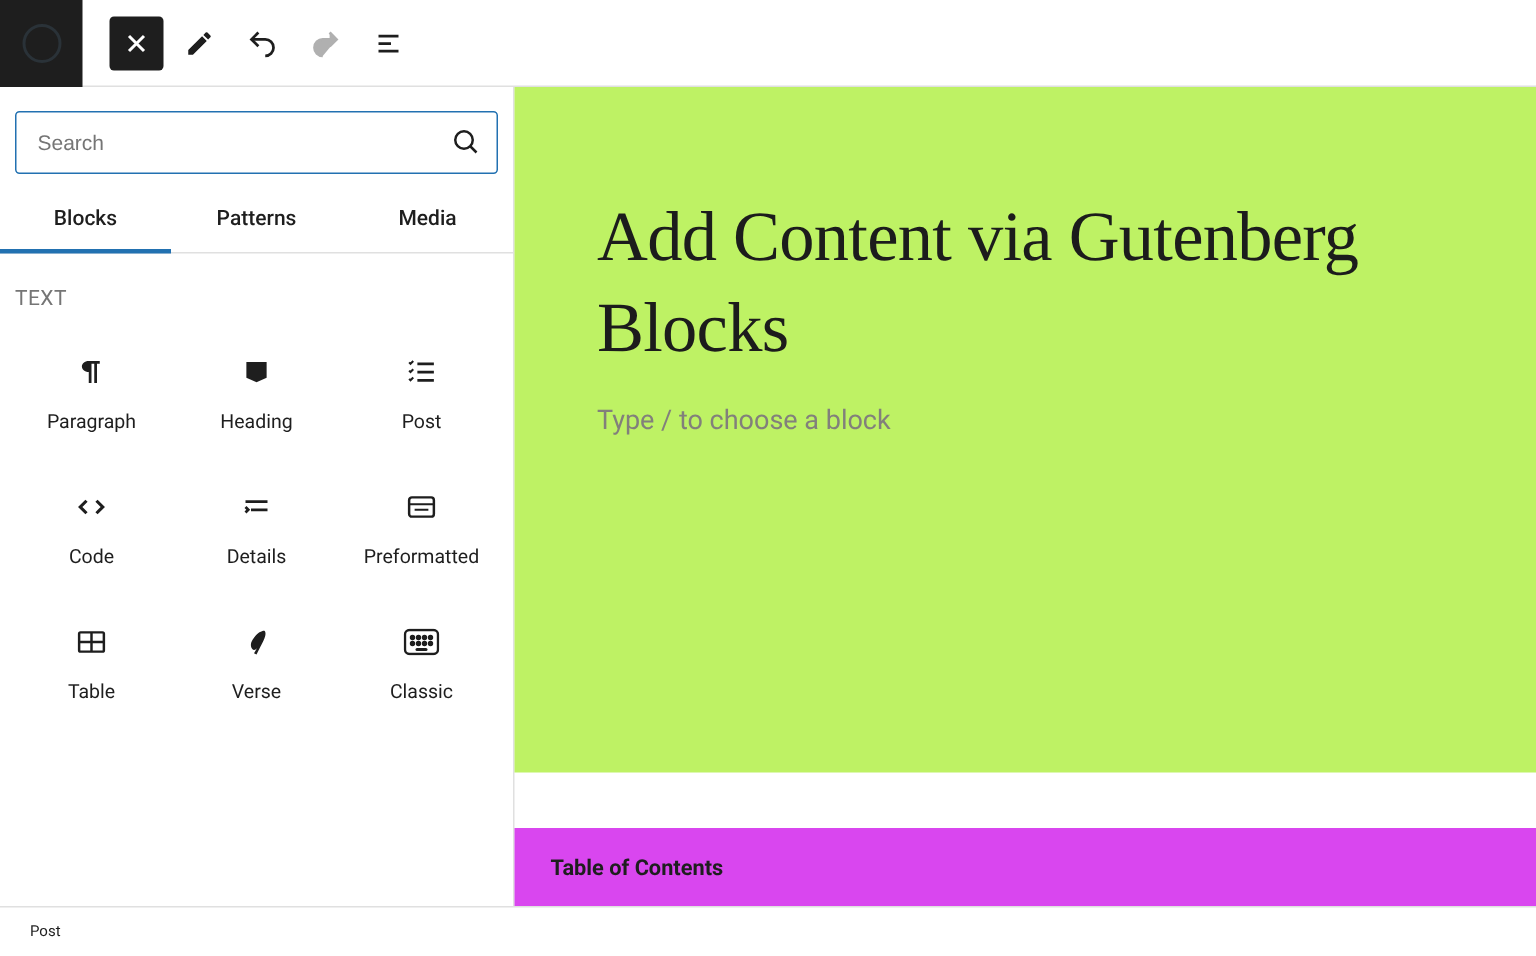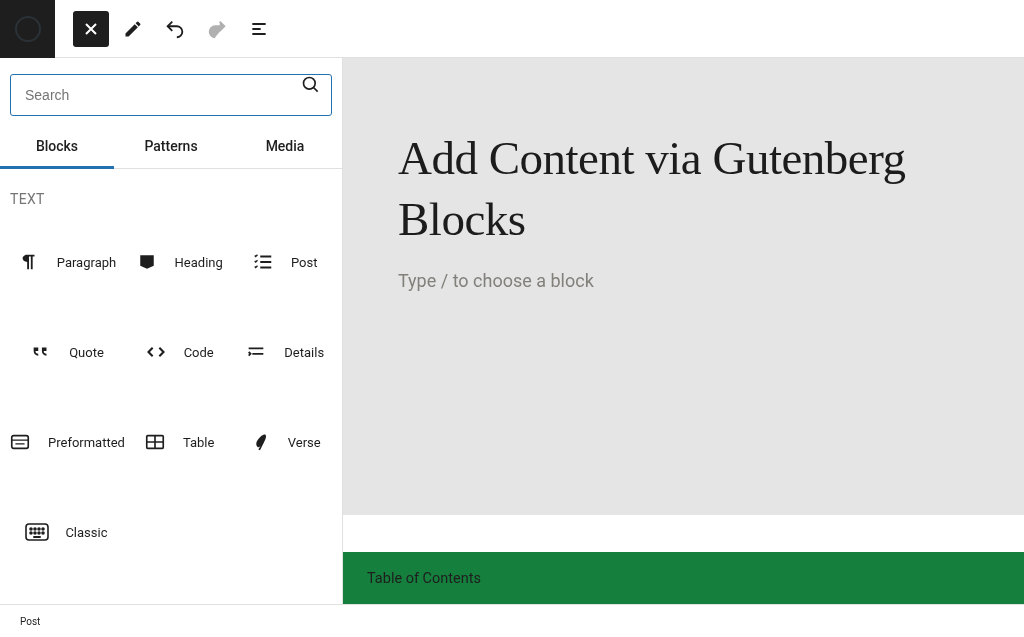--- a/index.html
+++ b/index.html
@@ -63,20 +63,21 @@
   flex-direction: column;
 }
 .search-wrap {
   padding: 16px 10px 10px 10px;
 }
 .search-box {
   border: 1.5px solid #2271b1;
   border-radius: 3px;
   height: 42px;
   display: flex;
+  align-items: center;
   padding-left: 14px;
   padding-right: 10px;
 }
 .search-input {
   flex: 1;
   border: none;
   outline: none;
   font-size: 14px;
   color: #777;
 }
@@ -111,21 +112,21 @@
   letter-spacing: 0.3px;
 }
 .blocks-grid {
   display: grid;
   grid-template-columns: repeat(3, 1fr);
   padding: 0 6px;
 }
 .block-item {
   height: 90px;
   display: flex;
-  flex-direction: row;
+  flex-direction: column;
   align-items: center;
   justify-content: center;
   gap: 14px;
   cursor: pointer;
   border-radius: 4px;
 }
 .block-icon {
   width: 28px;
   height: 24px;
   display: flex;
@@ -137,45 +138,45 @@
   font-size: 13px;
   color: #1e1e1e;
 }
 .editor {
   flex: 1;
   display: flex;
   flex-direction: column;
 }
 .canvas {
   flex: 1;
-  background: #e5e5e5;
+  background: #bef264;
   padding: 70px 0 0 55px;
 }
 .editor-title {
   font-size: 47px;
   font-weight: 400;
   color: #1c1c1c;
   line-height: 1.3;
   font-family: Georgia, "Times New Roman", serif;
   letter-spacing: -0.5px;
 }
 .editor-paragraph {
   margin-top: 20px;
   font-size: 18px;
   color: #82807b;
 }
 .toc {
   height: 52px;
   display: flex;
   align-items: center;
-  font-weight: 400;
+  font-weight: 700;
   font-size: 14.5px;
   color: #1e1e1e;
   padding-left: 24px;
-  background: #15803d;
+  background: #d946ef;
   margin-top: 37px;
 }
 .footer {
   height: 33px;
   border-top: 1px solid #e0e0e0;
   display: flex;
   align-items: center;
   padding-left: 20px;
   font-size: 10px;
   color: #1e1e1e;
@@ -259,28 +260,20 @@
       <div class="block-item">
         <div class="block-icon">
             <svg width="22" height="22" viewBox="0 0 24 24" fill="none" stroke="#1e1e1e" stroke-width="2">
               <path d="M9 6h12M9 12h12M9 18h12"></path>
               <path d="M3 5l1 1 2-2M3 11l1 1 2-2M3 17l1 1 2-2" stroke-width="1.5"></path>
             </svg>
           </div>
         <div class="block-label">Post</div>
       </div>
 
-      <div class="block-item">
-        <div class="block-icon">
-            <svg width="22" height="22" viewBox="0 0 24 24" fill="#1e1e1e">
-              <path d="M5 7h4v4H6c0 2 1 3 3 3v2c-3 0-5-2-5-5V7zm9 0h4v4h-3c0 2 1 3 3 3v2c-3 0-5-2-5-5V7z"></path>
-            </svg>
-          </div>
-        <div class="block-label">Quote</div>
-      </div>
 
       <div class="block-item">
         <div class="block-icon">
             <svg width="24" height="20" viewBox="0 0 24 24" fill="none" stroke="#1e1e1e" stroke-width="2.5">
               <path d="M8 7l-5 5 5 5M16 7l5 5-5 5"></path>
             </svg>
           </div>
         <div class="block-label">Code</div>
       </div>
 

